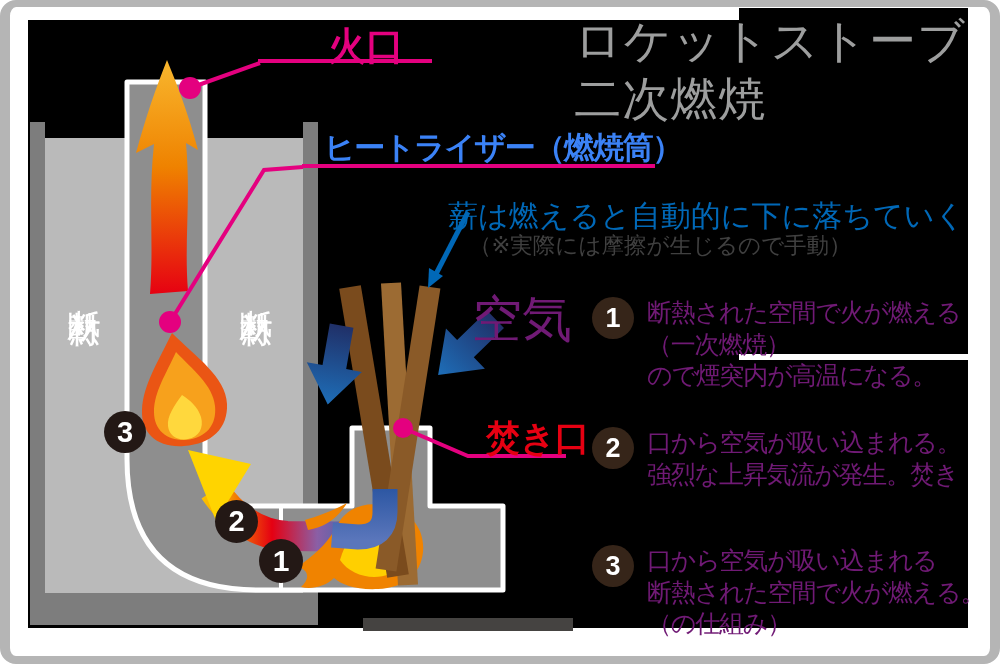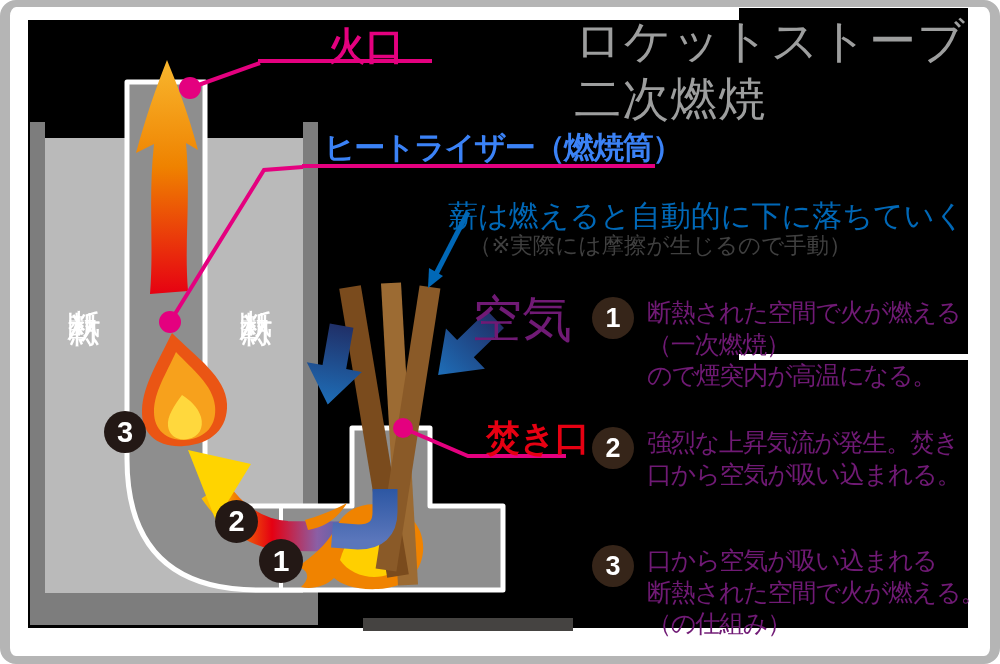--- a/index.html
+++ b/index.html
@@ -165,22 +165,22 @@
   <div class="num">1</div>
   <div class="lines">
     <span>断熱された空間で火が燃える</span>
     <span>（一次燃焼）</span>
     <span>ので煙突内が高温になる。</span>
   </div>
 </div>
 <div class="step s2">
   <div class="num">2</div>
   <div class="lines">
+    <span>口から空気が吸い込まれる。</span>
     <span>強烈な上昇気流が発生。焚き</span>
-    <span>口から空気が吸い込まれる。</span>
   </div>
 </div>
 <div class="step s3">
   <div class="num">3</div>
   <div class="lines">
     <span>口から空気が吸い込まれる</span>
     <span>断熱された空間で火が燃える。</span>
     <span>（の仕組み）</span>
   </div>
 </div>

